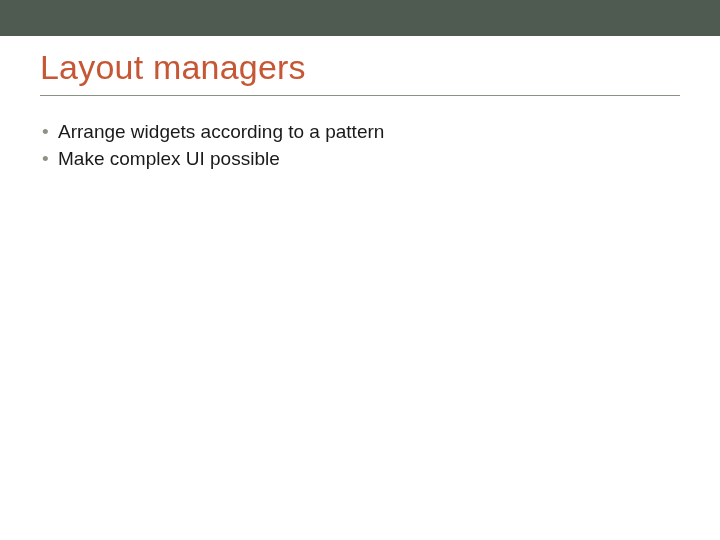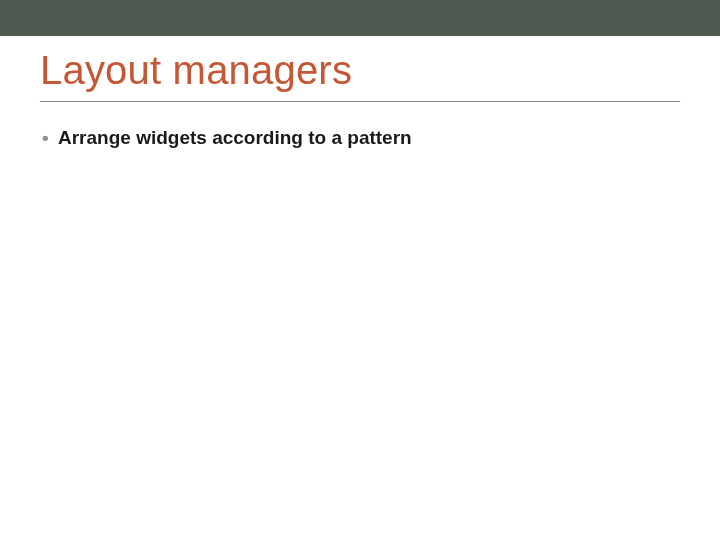--- a/index.html
+++ b/index.html
@@ -13,33 +13,32 @@
     }
     .top-bar {
       width: 100%;
       height: 36px;
       background: #4f5b50;
     }
     .content {
       padding: 12px 40px 0 40px;
     }
     .title {
-      font-size: 40px;
+      font-size: 34px;
       font-weight: 400;
       color: #c65735;
       border-bottom: 1px solid #8b9383;
       padding-bottom: 8px;
       margin-bottom: 24px;
       letter-spacing: 0.2px;
     }
     ul.bullets {
       list-style: none;
       padding: 0;
       margin: 0;
-      font-weight: bold;
     }
     ul.bullets li {
       position: relative;
       padding-left: 18px;
       font-size: 19px;
       line-height: 1.3;
       color: #1a1a1a;
       margin-bottom: 2px;
     }
     ul.bullets li::before {
@@ -53,14 +52,15 @@
   </style>
 </head>
 <body>
 
 <div class="top-bar"></div>
 
 <div class="content">
   <div class="title">Layout managers</div>
   <ul class="bullets">
     <li>Arrange widgets according to a pattern</li>
+    <li>Make complex UI possible</li>
   </ul>
 </div>
 
 </body></html>

